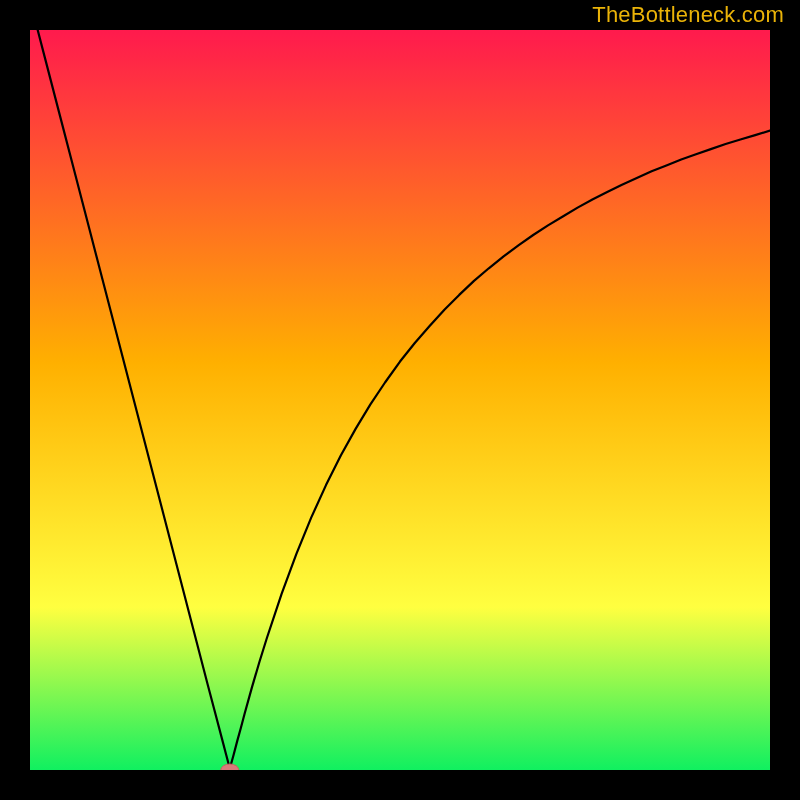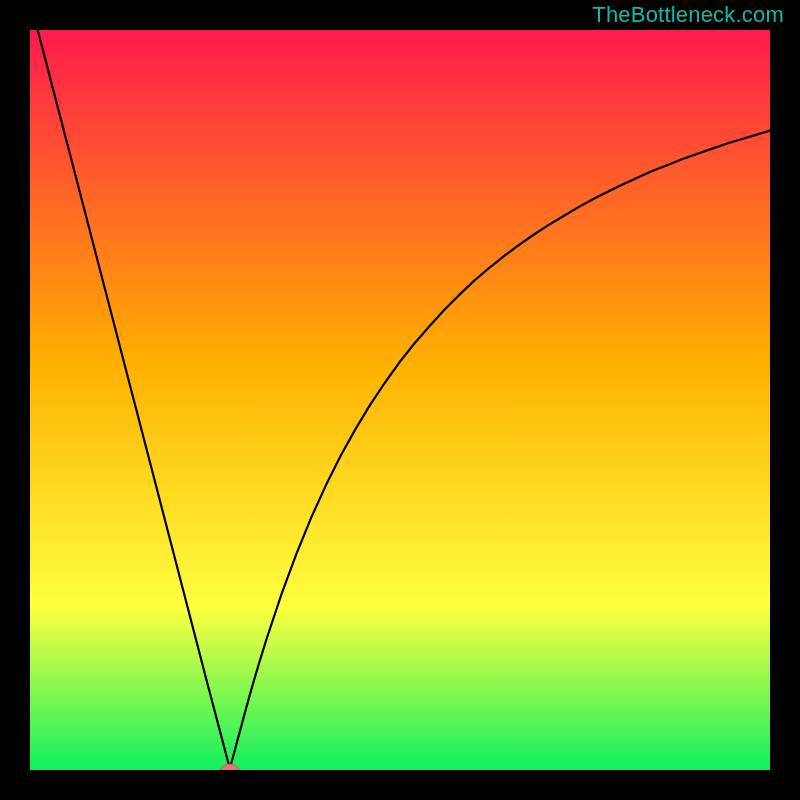--- a/index.html
+++ b/index.html
@@ -13,21 +13,21 @@
   .frame {
     position: relative;
     width: 800px;
     height: 800px;
     background: #000;
   }
   .watermark {
     position: absolute;
     top: 2px;
     right: 16px;
-    color: #14b8a6;
+    color: #eab308;
     font-size: 22px;
     font-weight: 400;
     letter-spacing: 0.2px;
     z-index: 10;
     user-select: none;
   }
   .plot {
     position: absolute;
     left: 30px;
     top: 30px;

